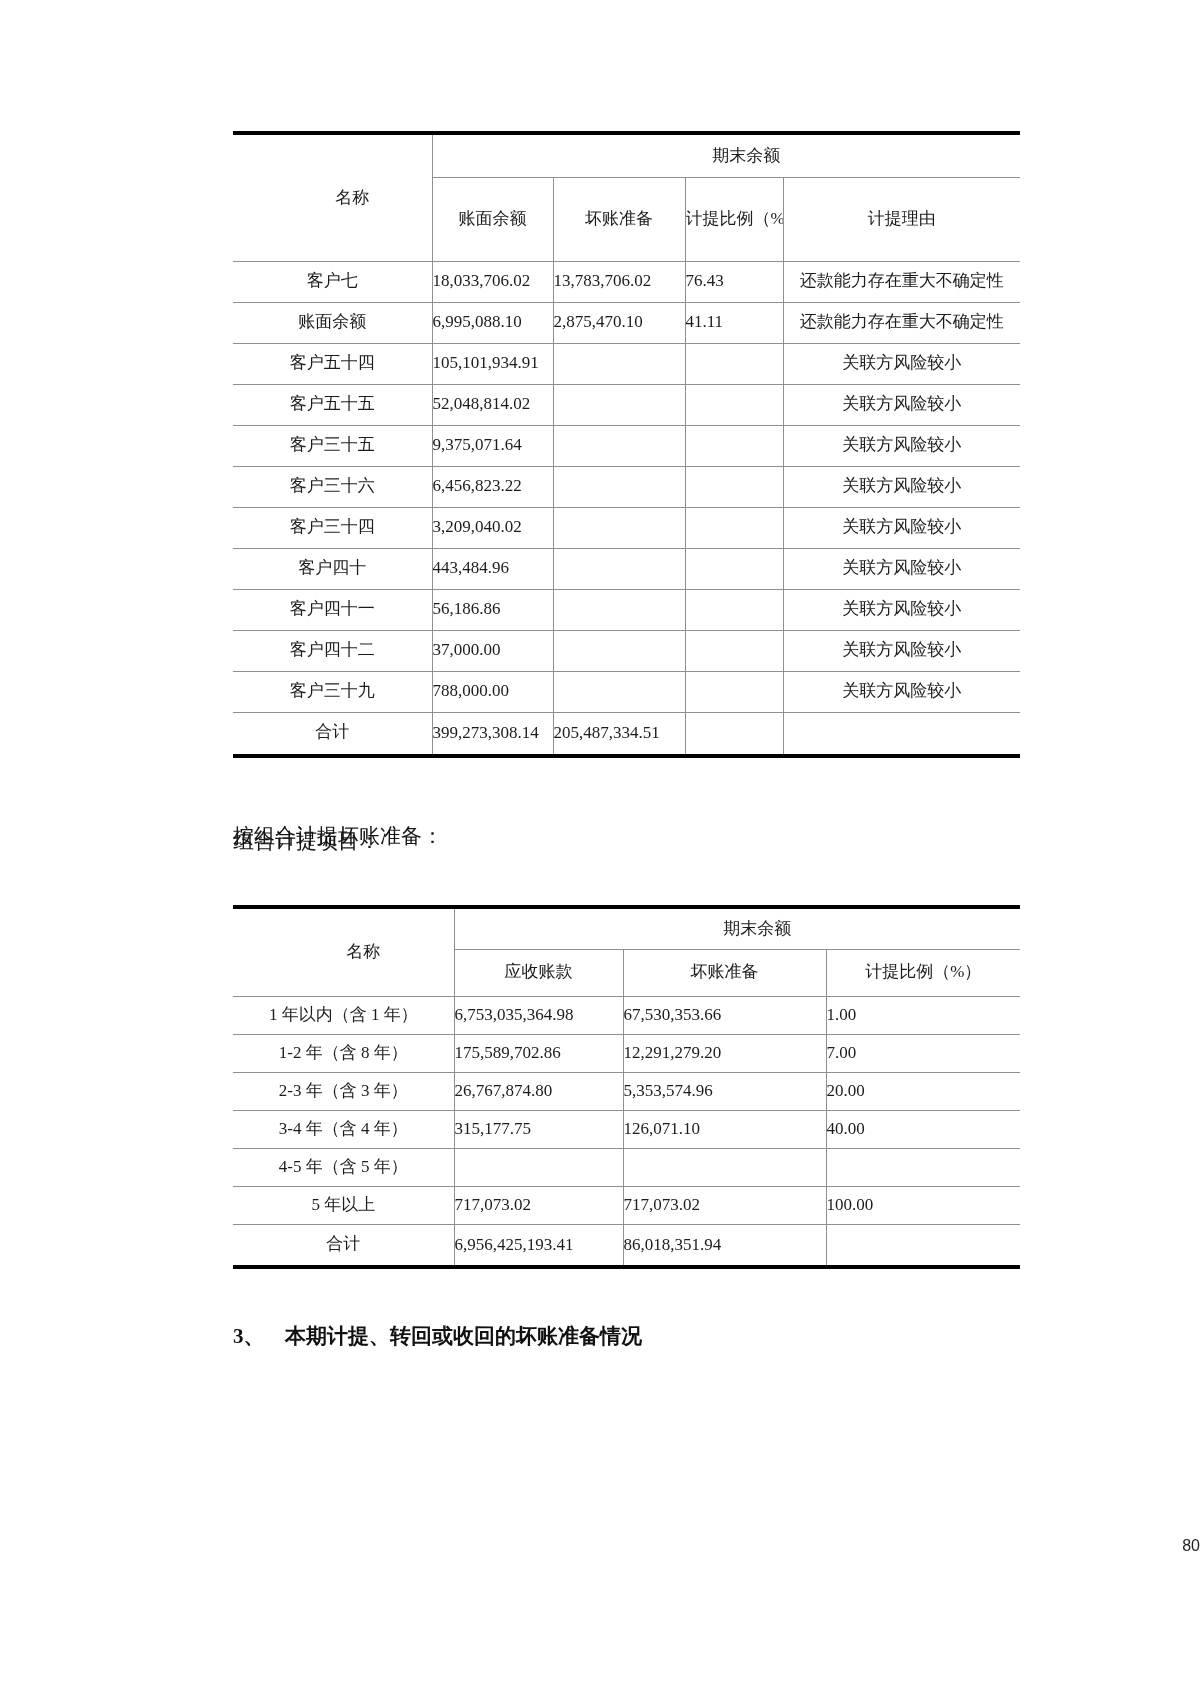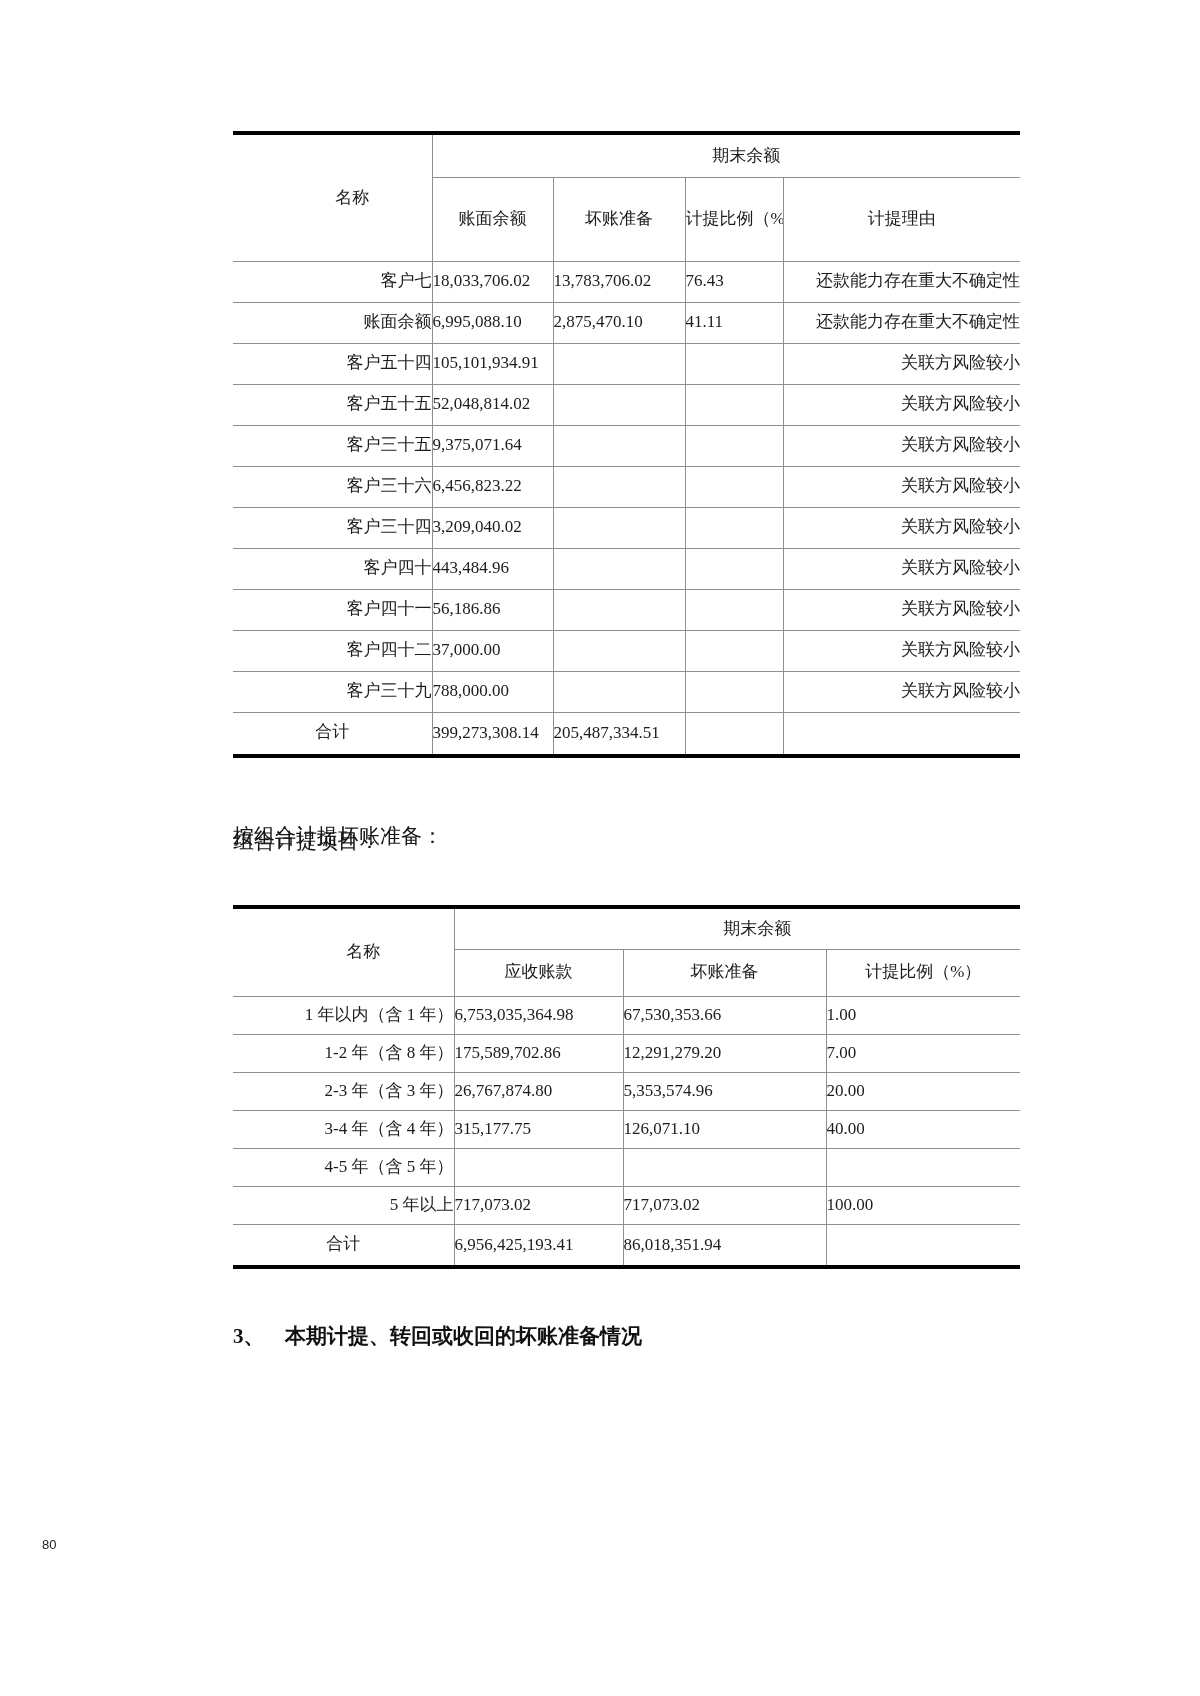--- a/index.html
+++ b/index.html
@@ -29,21 +29,21 @@
     vertical-align:middle;
     padding:0;
     line-height:1.3;
     overflow:hidden;
     white-space:nowrap;
   }
   .tbl tr > *:first-child { border-left:none; }
   .tbl tr > *:last-child  { border-right:none; }
   .tbl tr:first-child > * { border-top:none;padding-left:40px; }
   .tbl tr:last-child  > * { border-bottom:none; }
-  .l { text-align:right;  padding-left:13px; }
+  .l { text-align:center;  padding-left:13px; }
   .r { padding-right:13px; }
   .c { text-align:center;font-family:Liberation Mono, monospace; }
   .hdr { text-align:center; }
   .two-line { height:100%; display:flex; flex-direction:row; justify-content:space-evenly; align-items:center; }
   #table1 { top:131px; }
   #table1 tr.h1 { height:44px; }
   #table1 tr.h2 { height:84px; }
   #table1 tr.dr { height:41px; }
   #table1 tr.tr-total { height:44px; }
   #table2 { top:905px; }
@@ -64,23 +64,23 @@
     left:233px; top:1322px;
     font-size:21px;
     font-weight:bold;
     color:#111;
     display:flex;
   }
   .heading3 .num { width:52px; }
   .pagenum {
     position:absolute;
     left:0; right:0; top:1537px;
-    text-align:left;
+    text-align:right;
     font-family:"Liberation Sans","DejaVu Sans",sans-serif;
-    font-size:13px;
+    font-size:16px;
     color:#222;
     text-indent:42px;
   }
 </style>
 </head>
 <body>
 
 <div class="page">
 
   <table class="tbl" id="table1">

